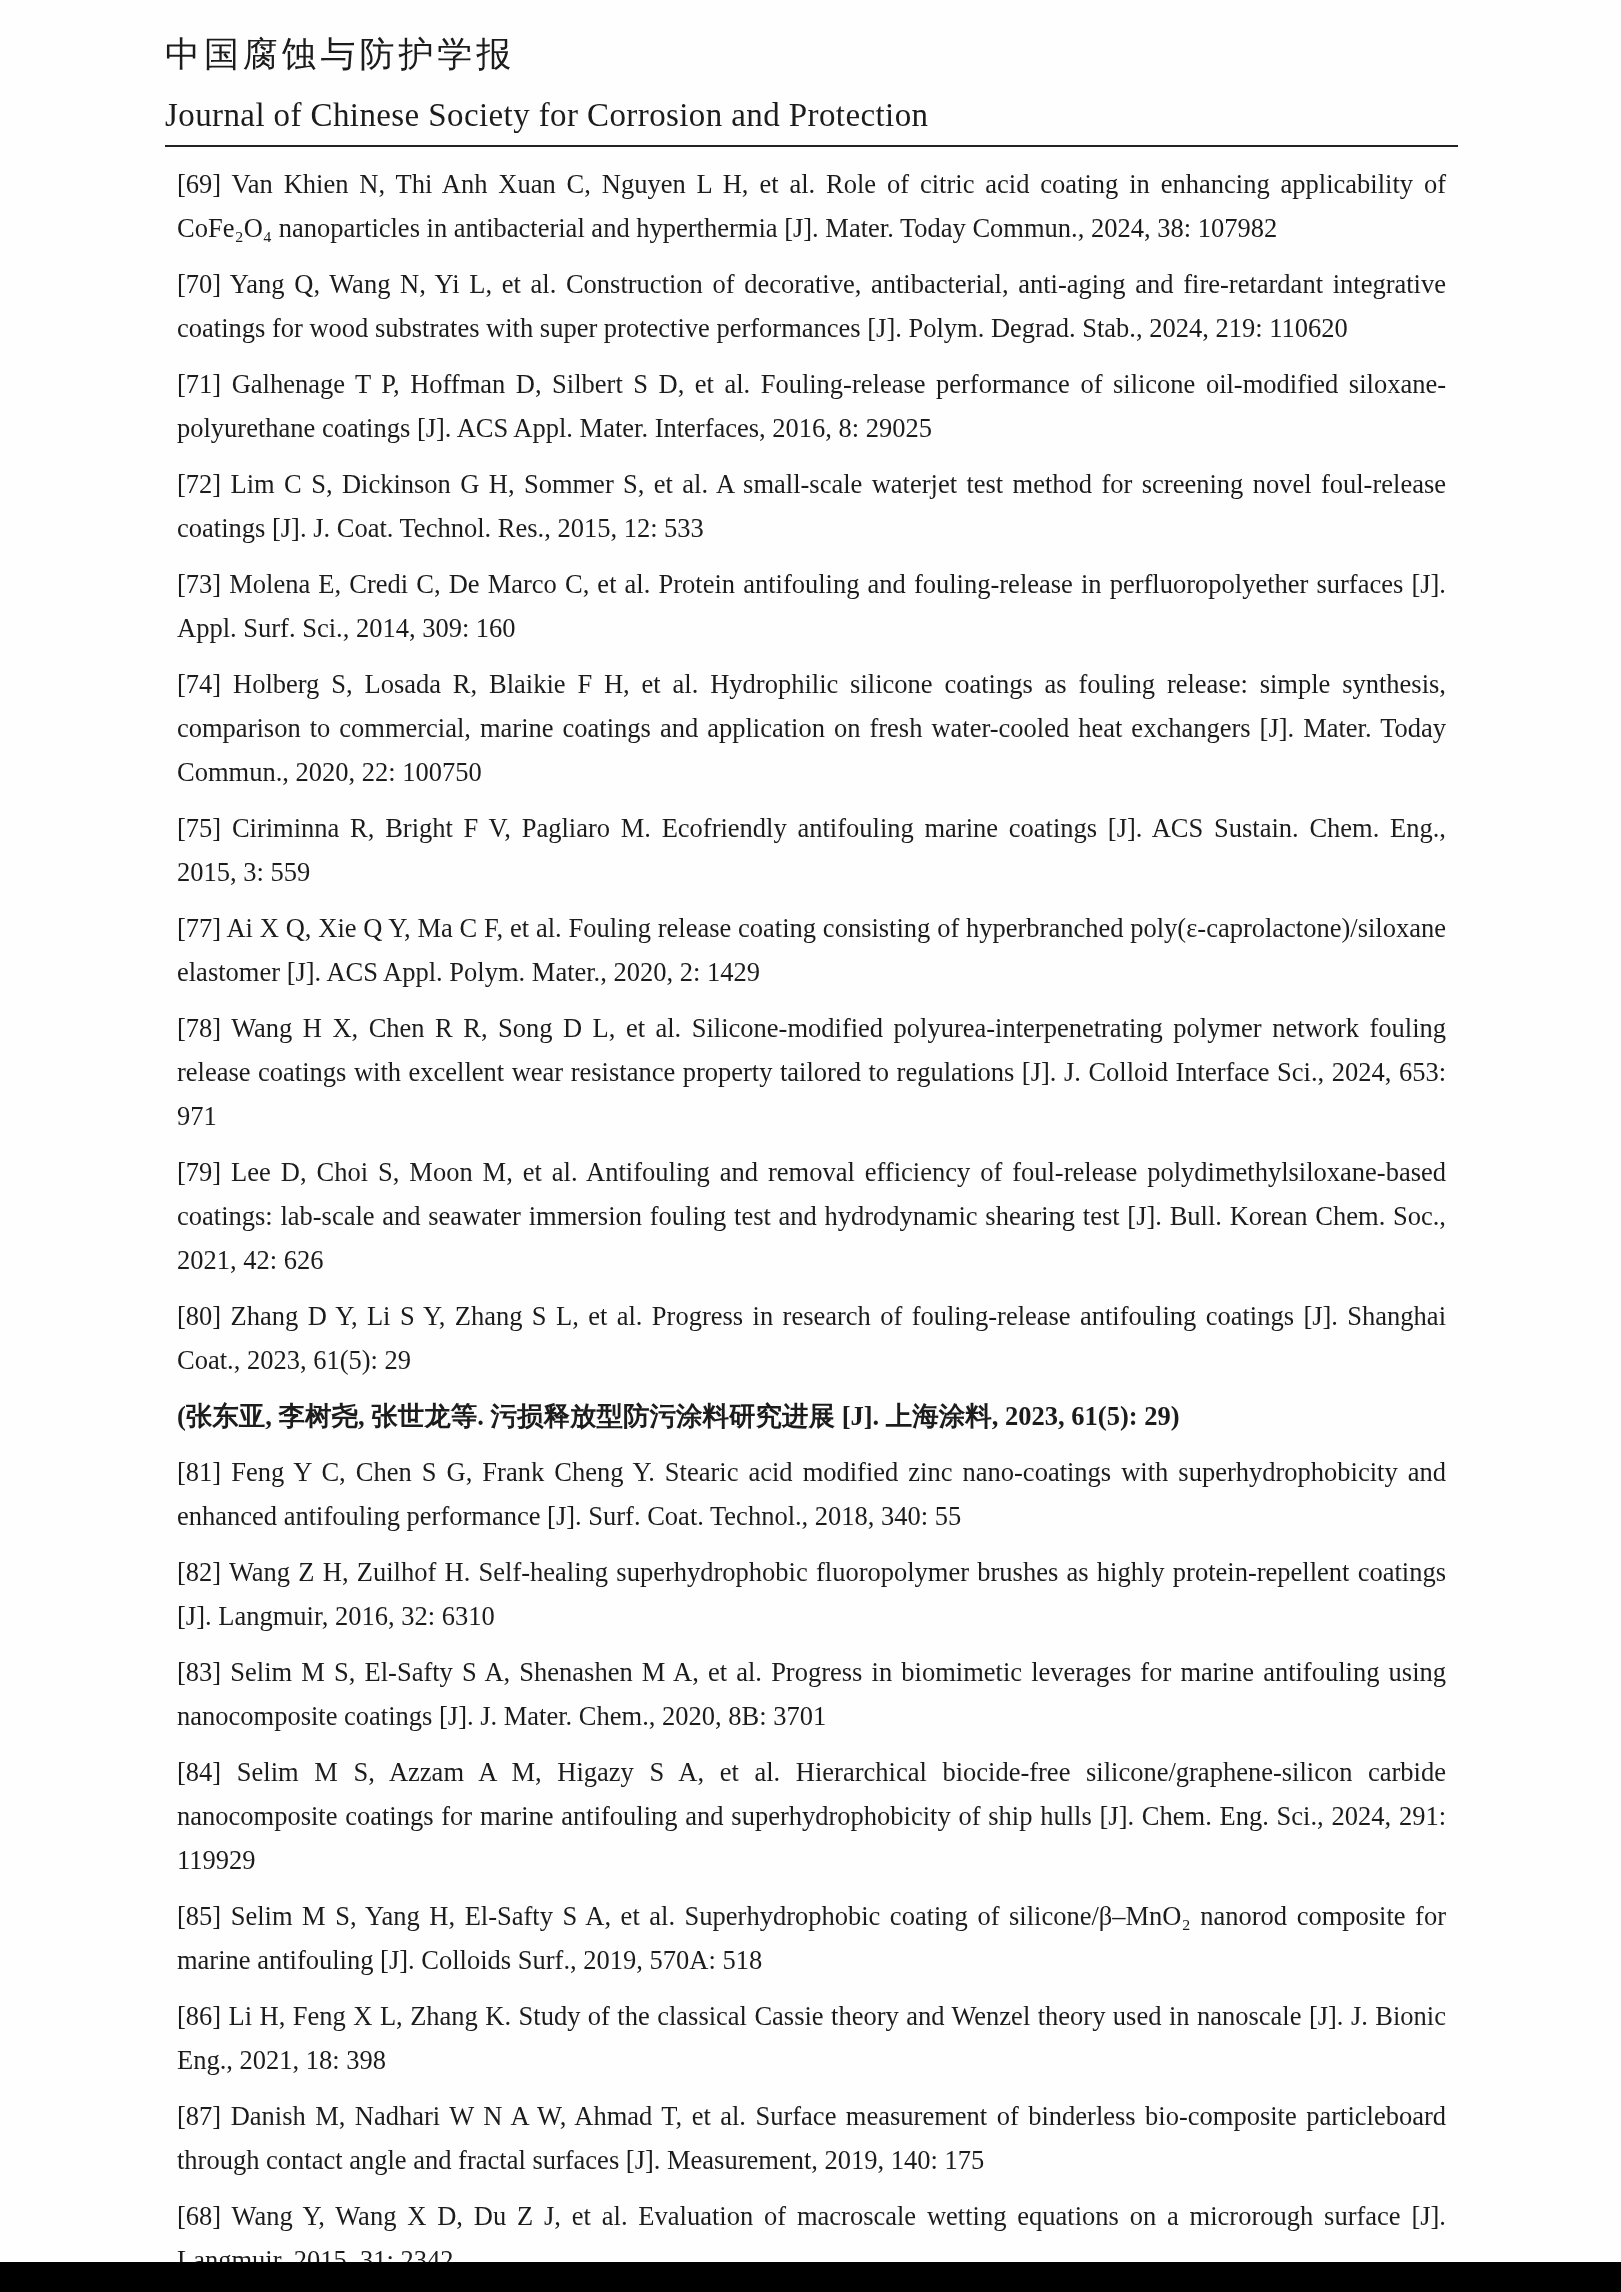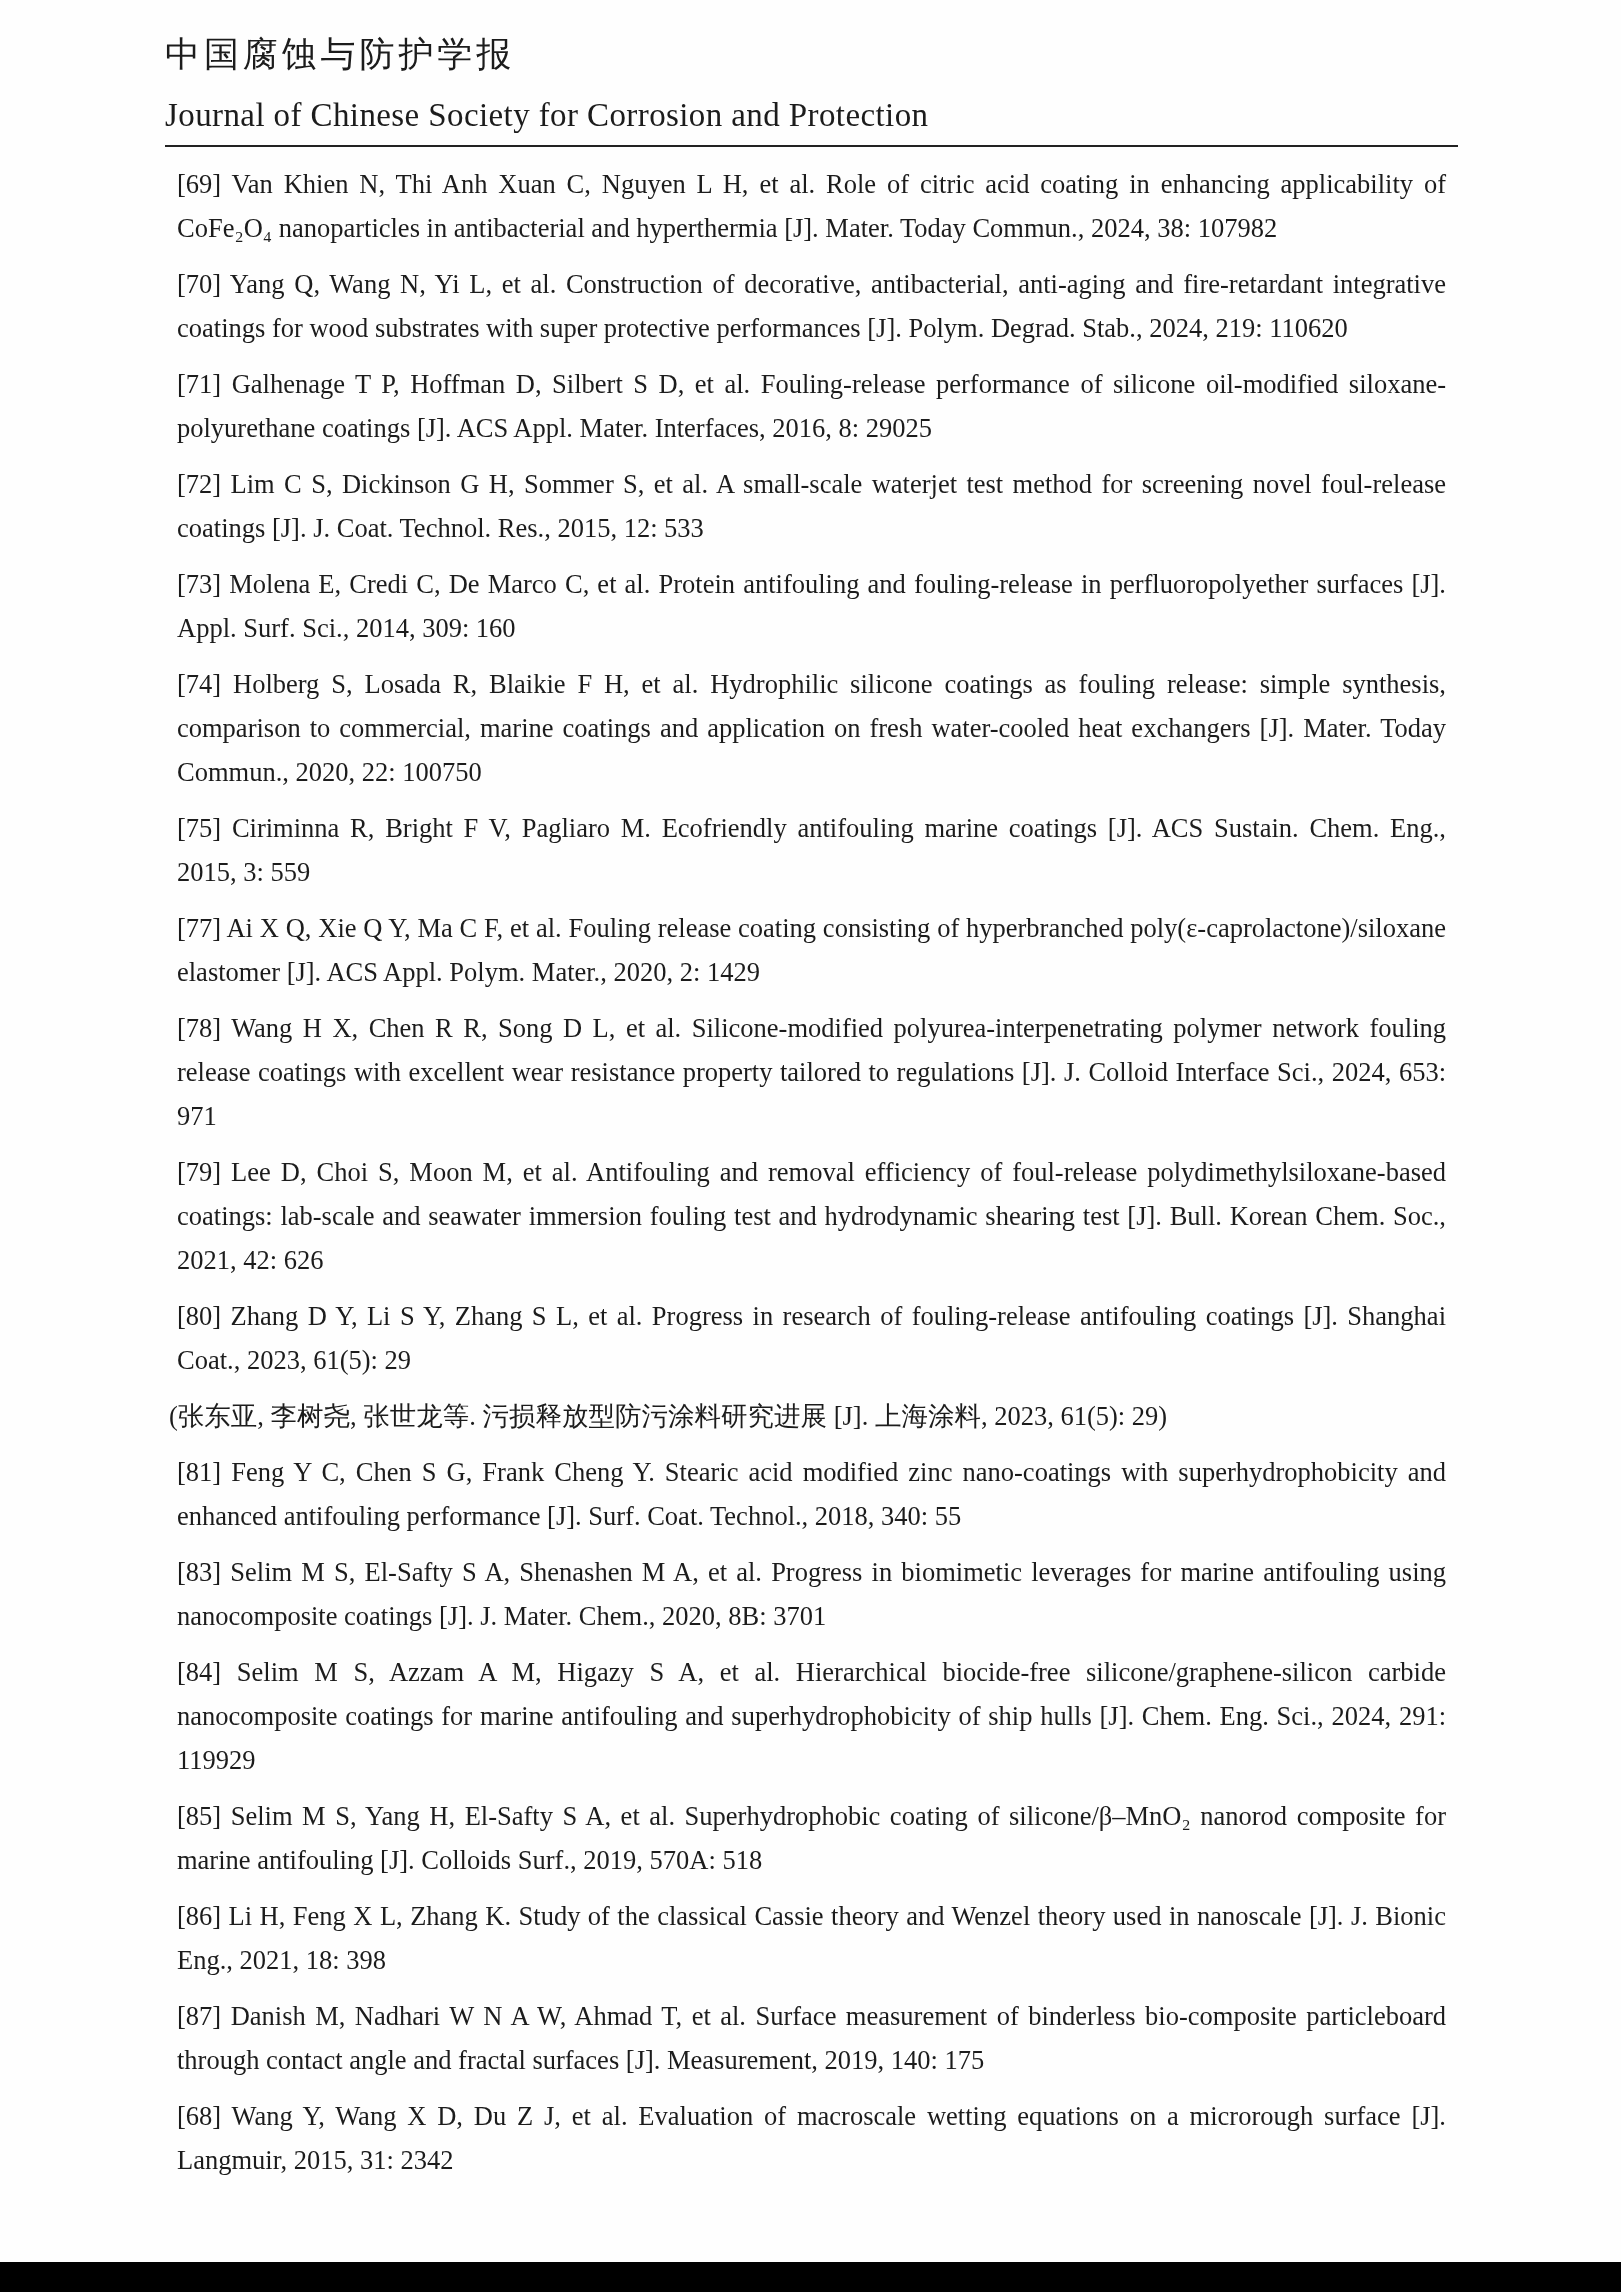--- a/index.html
+++ b/index.html
@@ -33,21 +33,21 @@
     margin: 10.8px 0 0 0;
   }
   .ref-list {
     margin-top: 15.7px;
     font-size: 26.5px;
     line-height: 44px;
     text-align: justify;
     text-justify: inter-word;
   }
   p.ref { margin: 12px; padding: 0; }
-  p.ref-zh { margin: 4px; padding: 0; }
+  p.ref-zh { margin: 12px; padding: 0; font-weight: bold; }
   .footer-bar {
     position: absolute;
     left: 0;
     bottom: 0;
     width: 1621px;
     height: 31px;
     background: #000000;
   }
 </style>
 </head>
@@ -68,20 +68,21 @@
       <p class="ref"><span>[72]</span><span> Lim C S, Dickinson G H, Sommer S, et al. A small-scale waterjet test method for screening novel foul-release coatings [J]. J. Coat. Technol. Res., 2015, 12: 533</span></p>
       <p class="ref"><span>[73]</span><span> Molena E, Credi C, De Marco C, et al. Protein antifouling and fouling-release in perfluoropolyether surfaces [J]. Appl. Surf. Sci., 2014, 309: 160</span></p>
       <p class="ref"><span>[74]</span><span> Holberg S, Losada R, Blaikie F H, et al. Hydrophilic silicone coatings as fouling release: simple synthesis, comparison to commercial, marine coatings and application on fresh water-cooled heat exchangers [J]. Mater. Today Commun., 2020, 22: 100750</span></p>
       <p class="ref"><span>[75]</span><span> Ciriminna R, Bright F V, Pagliaro M. Ecofriendly antifouling marine coatings [J]. ACS Sustain. Chem. Eng., 2015, 3: 559</span></p>
       <p class="ref"><span>[77]</span><span> Ai X Q, Xie Q Y, Ma C F, et al. Fouling release coating consisting of hyperbranched poly(ε-caprolactone)/siloxane elastomer [J]. ACS Appl. Polym. Mater., 2020, 2: 1429</span></p>
       <p class="ref"><span>[78]</span><span> Wang H X, Chen R R, Song D L, et al. Silicone-modified polyurea-interpenetrating polymer network fouling release coatings with excellent wear resistance property tailored to regulations [J]. J. Colloid Interface Sci., 2024, 653: 971</span></p>
       <p class="ref"><span>[79]</span><span> Lee D, Choi S, Moon M, et al. Antifouling and removal efficiency of foul-release polydimethylsiloxane-based coatings: lab-scale and seawater immersion fouling test and hydrodynamic shearing test [J]. Bull. Korean Chem. Soc., 2021, 42: 626</span></p>
       <p class="ref"><span>[80]</span><span> Zhang D Y, Li S Y, Zhang S L, et al. Progress in research of fouling-release antifouling coatings [J]. Shanghai Coat., 2023, 61(5): 29</span></p>
       <p class="ref ref-zh">(张东亚, 李树尧, 张世龙等. 污损释放型防污涂料研究进展 [J]. 上海涂料, 2023, 61(5): 29)</p>
       <p class="ref"><span>[81]</span><span> Feng Y C, Chen S G, Frank Cheng Y. Stearic acid modified zinc nano-coatings with superhydrophobicity and enhanced antifouling performance [J]. Surf. Coat. Technol., 2018, 340: 55</span></p>
+      <p class="ref"><span>[82]</span><span> Wang Z H, Zuilhof H. Self-healing superhydrophobic fluoropolymer brushes as highly protein-repellent coatings [J]. Langmuir, 2016, 32: 6310</span></p>
       <p class="ref"><span>[83]</span><span> Selim M S, El-Safty S A, Shenashen M A, et al. Progress in biomimetic leverages for marine antifouling using nanocomposite coatings [J]. J. Mater. Chem., 2020, 8B: 3701</span></p>
       <p class="ref"><span>[84]</span><span> Selim M S, Azzam A M, Higazy S A, et al. Hierarchical biocide-free silicone/graphene-silicon carbide nanocomposite coatings for marine antifouling and superhydrophobicity of ship hulls [J]. Chem. Eng. Sci., 2024, 291: 119929</span></p>
       <p class="ref"><span>[85]</span><span> Selim M S, Yang H, El-Safty S A, et al. Superhydrophobic coating of silicone/β–MnO₂ nanorod composite for marine antifouling [J]. Colloids Surf., 2019, 570A: 518</span></p>
       <p class="ref"><span>[86]</span><span> Li H, Feng X L, Zhang K. Study of the classical Cassie theory and Wenzel theory used in nanoscale [J]. J. Bionic Eng., 2021, 18: 398</span></p>
       <p class="ref"><span>[87]</span><span> Danish M, Nadhari W N A W, Ahmad T, et al. Surface measurement of binderless bio-composite particleboard through contact angle and fractal surfaces [J]. Measurement, 2019, 140: 175</span></p>
       <p class="ref"><span>[68]</span><span> Wang Y, Wang X D, Du Z J, et al. Evaluation of macroscale wetting equations on a microrough surface [J]. Langmuir, 2015, 31: 2342</span></p>
     </main>
 
 </div>
 

